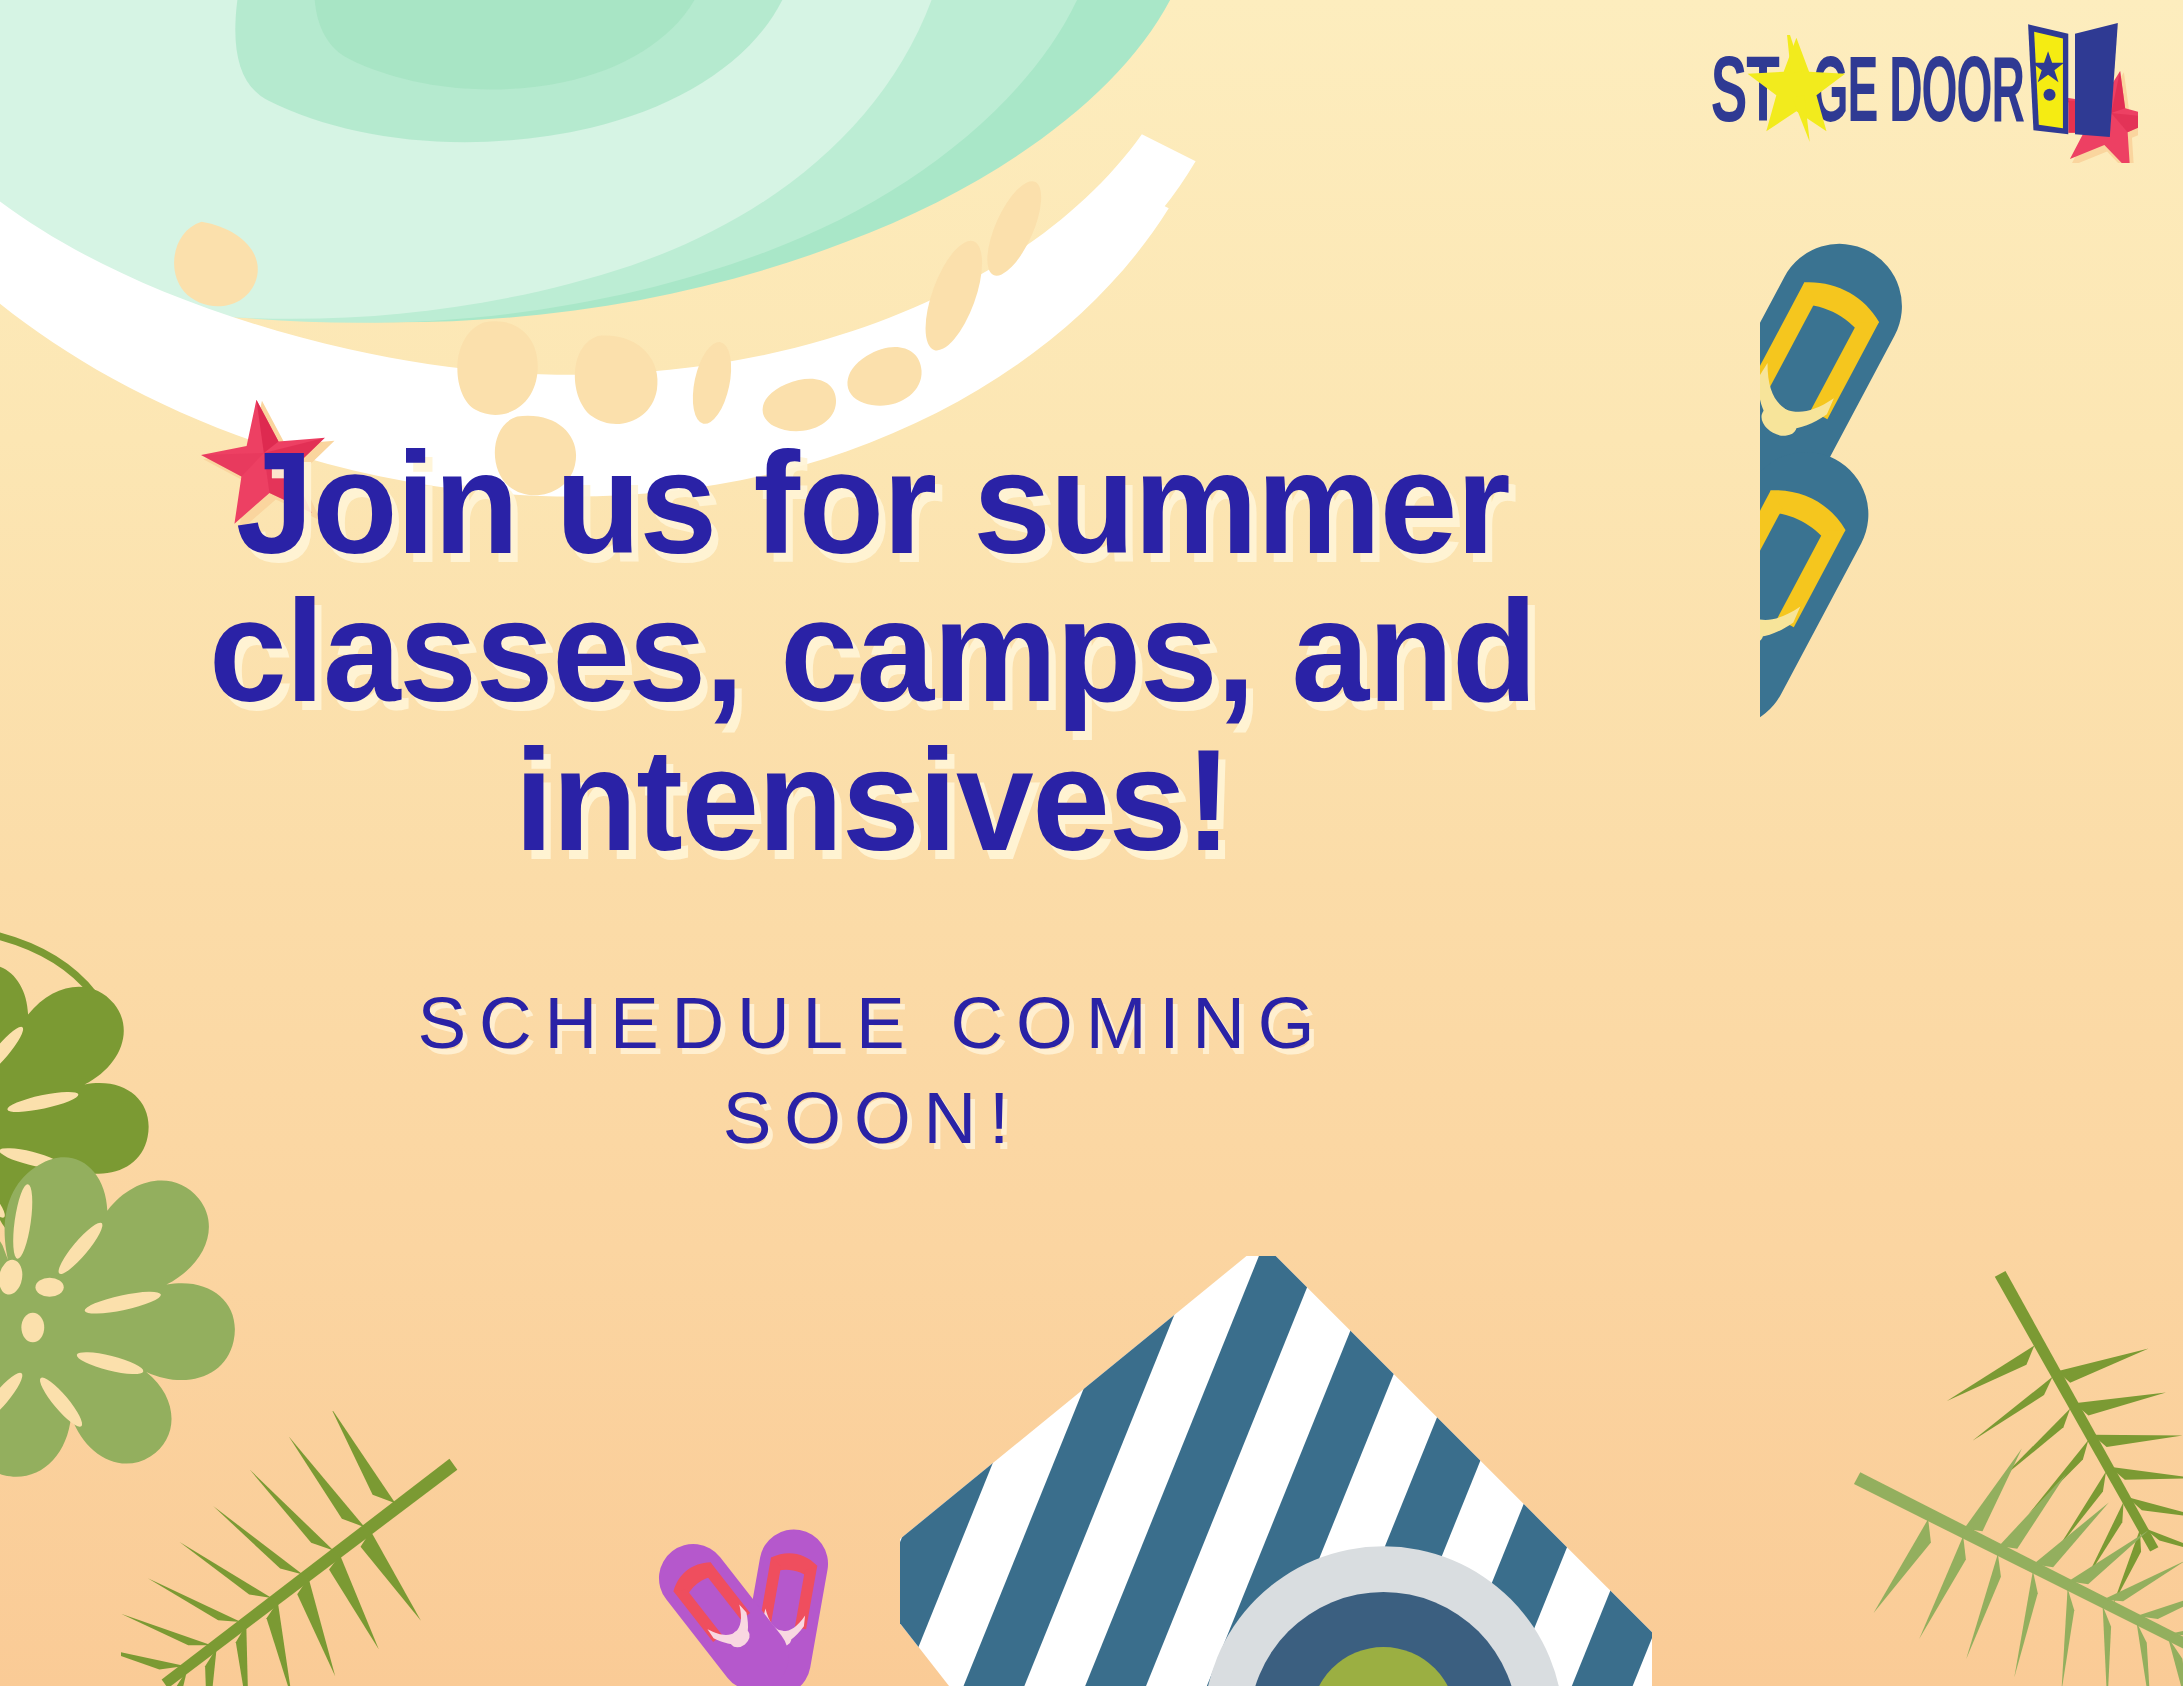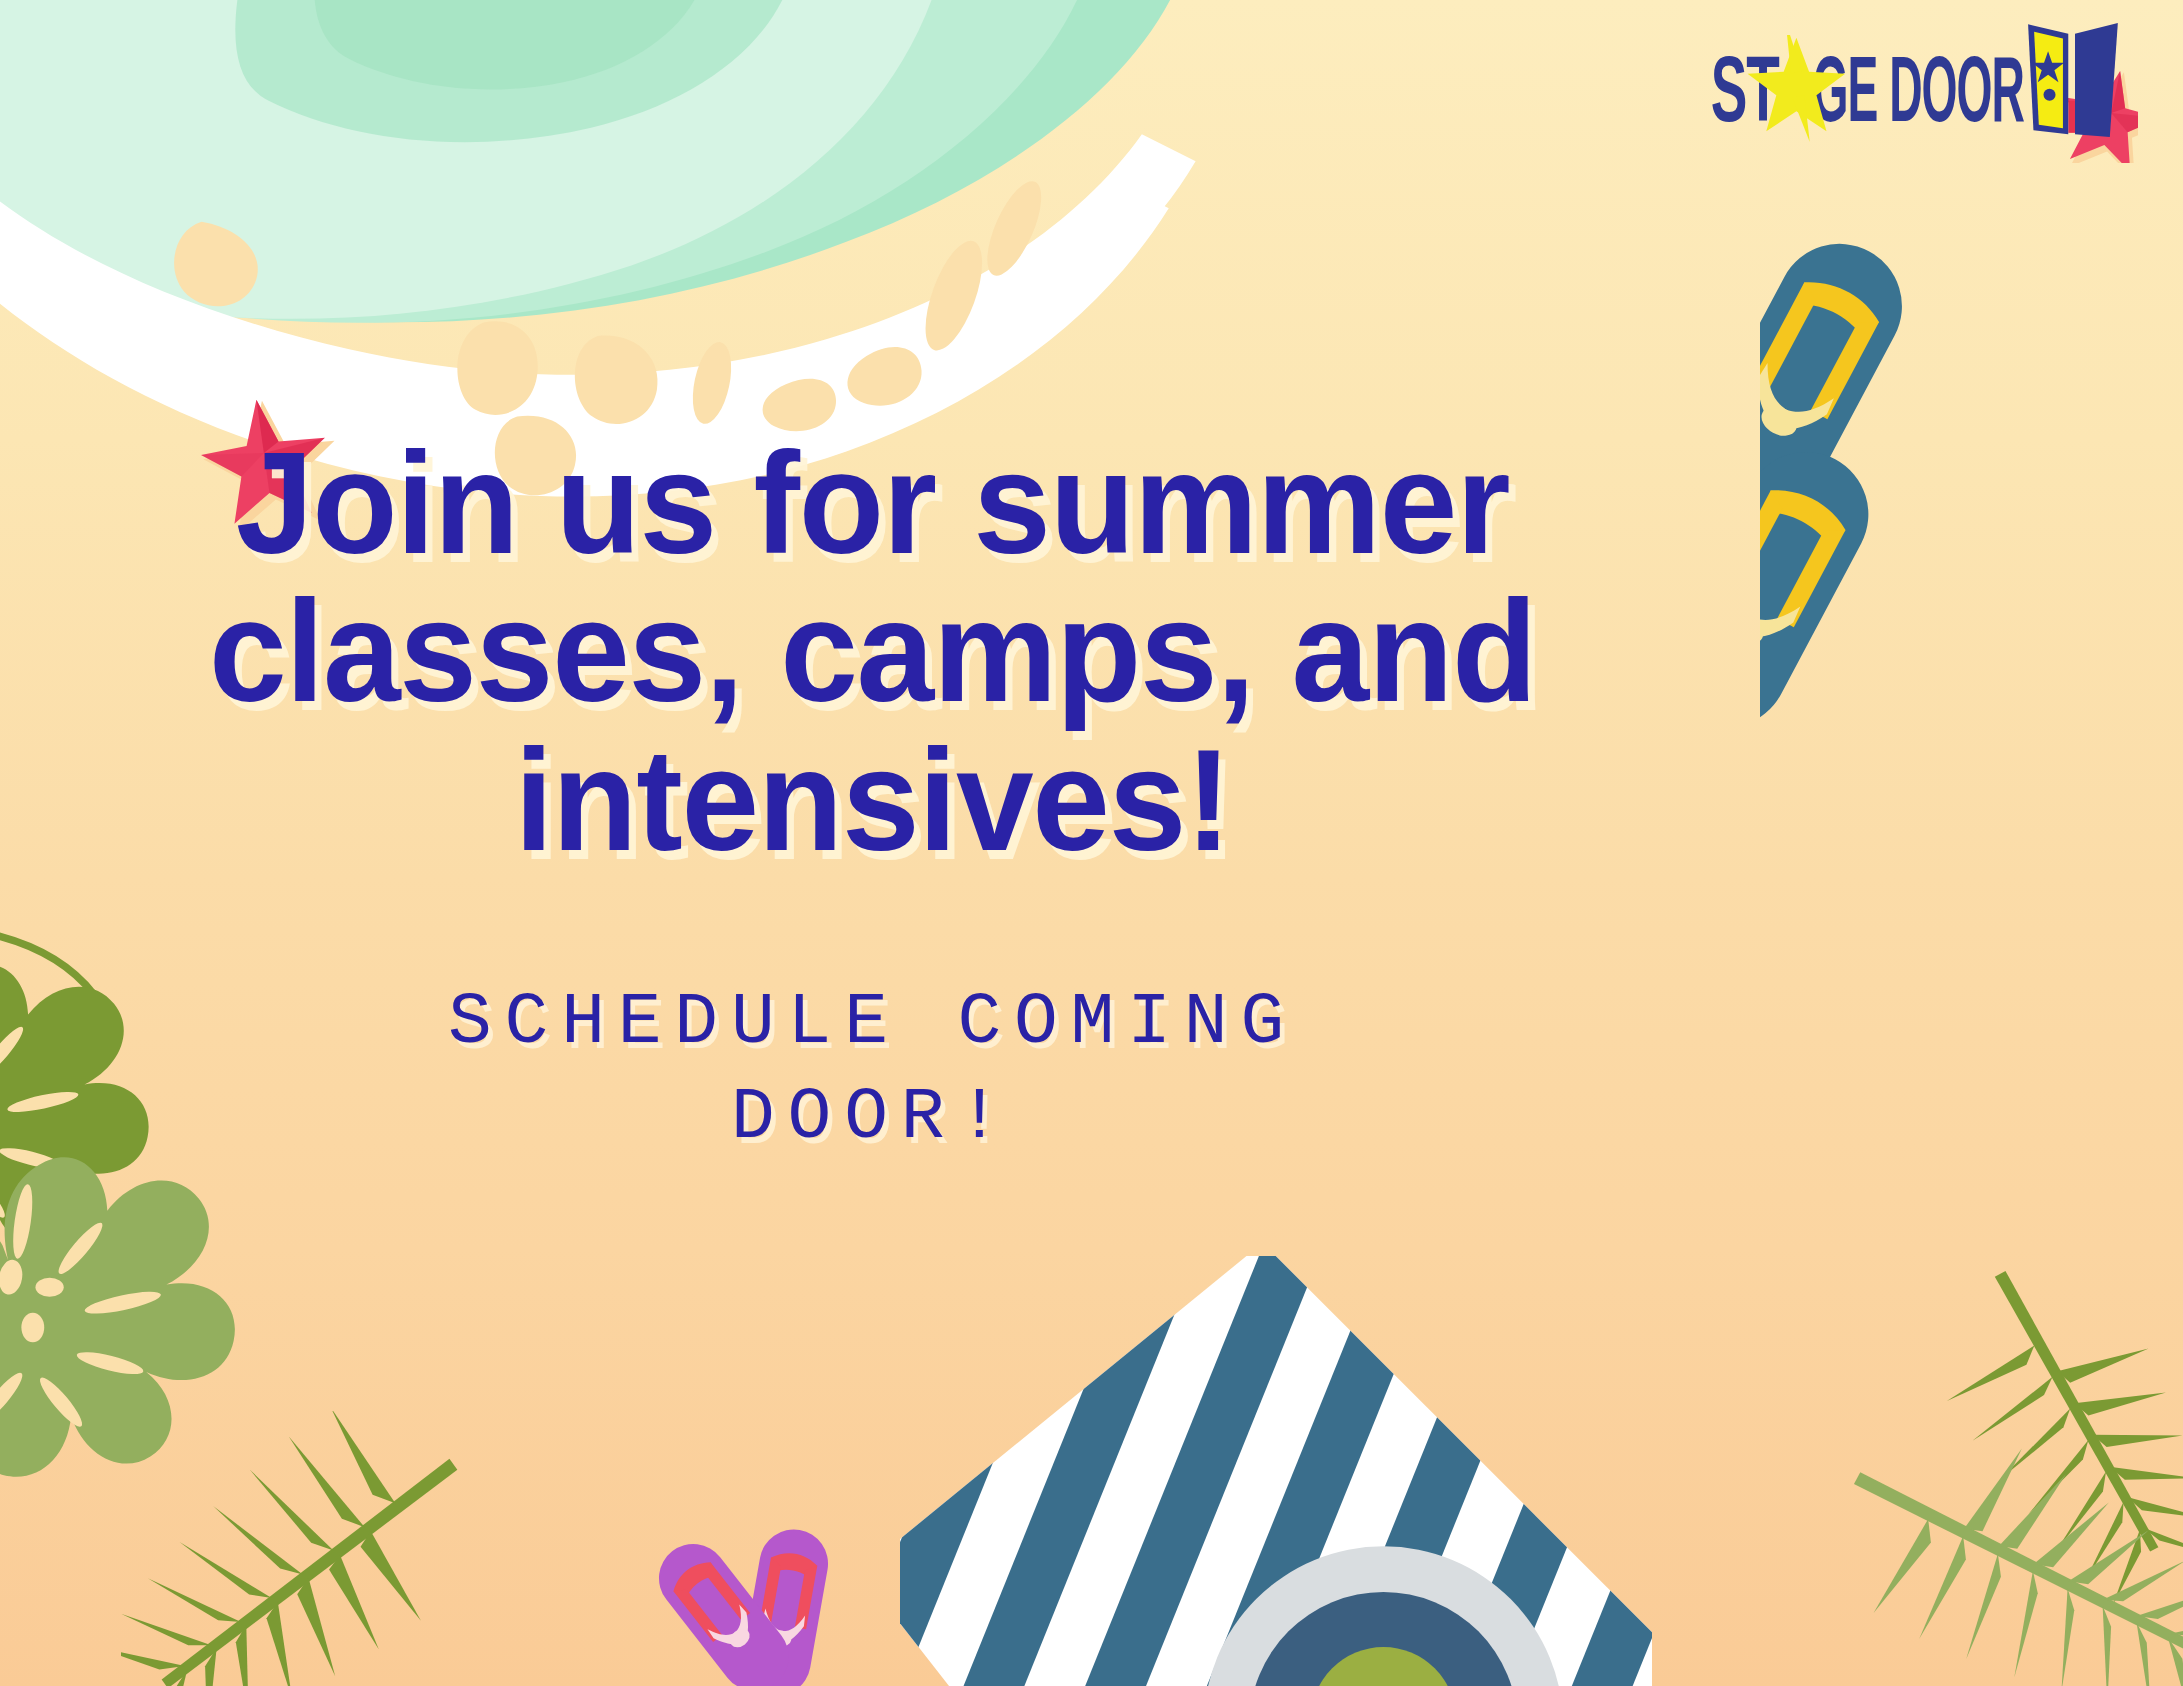--- a/index.html
+++ b/index.html
@@ -35,21 +35,21 @@
     line-height:1.03;
     letter-spacing:-1.3px;
     color:#2A22A6;
     text-shadow: 7.4px 9.4px 0 rgba(255,244,214,0.92);
     padding:0 181px;
     transform:scaleX(0.97);
   }
   #headline .hl-line{display:block;}
   #subheading{
     margin:101px 0 0 0;
-    font-family:Liberation Mono, monospace;
+    font-family:Liberation Sans, sans-serif;
     font-weight:normal;
     font-size:73px;
     line-height:1.30;
     letter-spacing:12.8px;
     color:#2A22A6;
     text-shadow: 4.7px 6px 0 rgba(255,240,210,0.95);
     padding:0 118px;
   }
   #subheading .sub-line{display:block;}
 
@@ -305,21 +305,21 @@
   </svg>
 
   <div id="text-block">
     <h1 id="headline">
       <span class="hl-line">Join us for summer</span>
       <span class="hl-line">classes, camps, and</span>
       <span class="hl-line">intensives!</span>
     </h1>
     <p id="subheading">
       <span class="sub-line">SCHEDULE COMING</span>
-      <span class="sub-line">DOOR!</span>
+      <span class="sub-line">SOON!</span>
     </p>
   </div>
 
   <div id="logo">
 
     <svg id="logo-wordmark" viewBox="0 0 530 160">
       <g fill="#2F3A93" font-family="'Liberation Sans', sans-serif" font-weight="bold" font-size="140" letter-spacing="-3">
         <text x="0" y="128" transform="scale(0.70,1)" textLength="145" lengthAdjust="spacingAndGlyphs">ST</text>
         <text x="0" y="128" transform="translate(152,0) scale(0.70,1)" textLength="452" lengthAdjust="spacingAndGlyphs">GE DOOR</text>
       </g>

